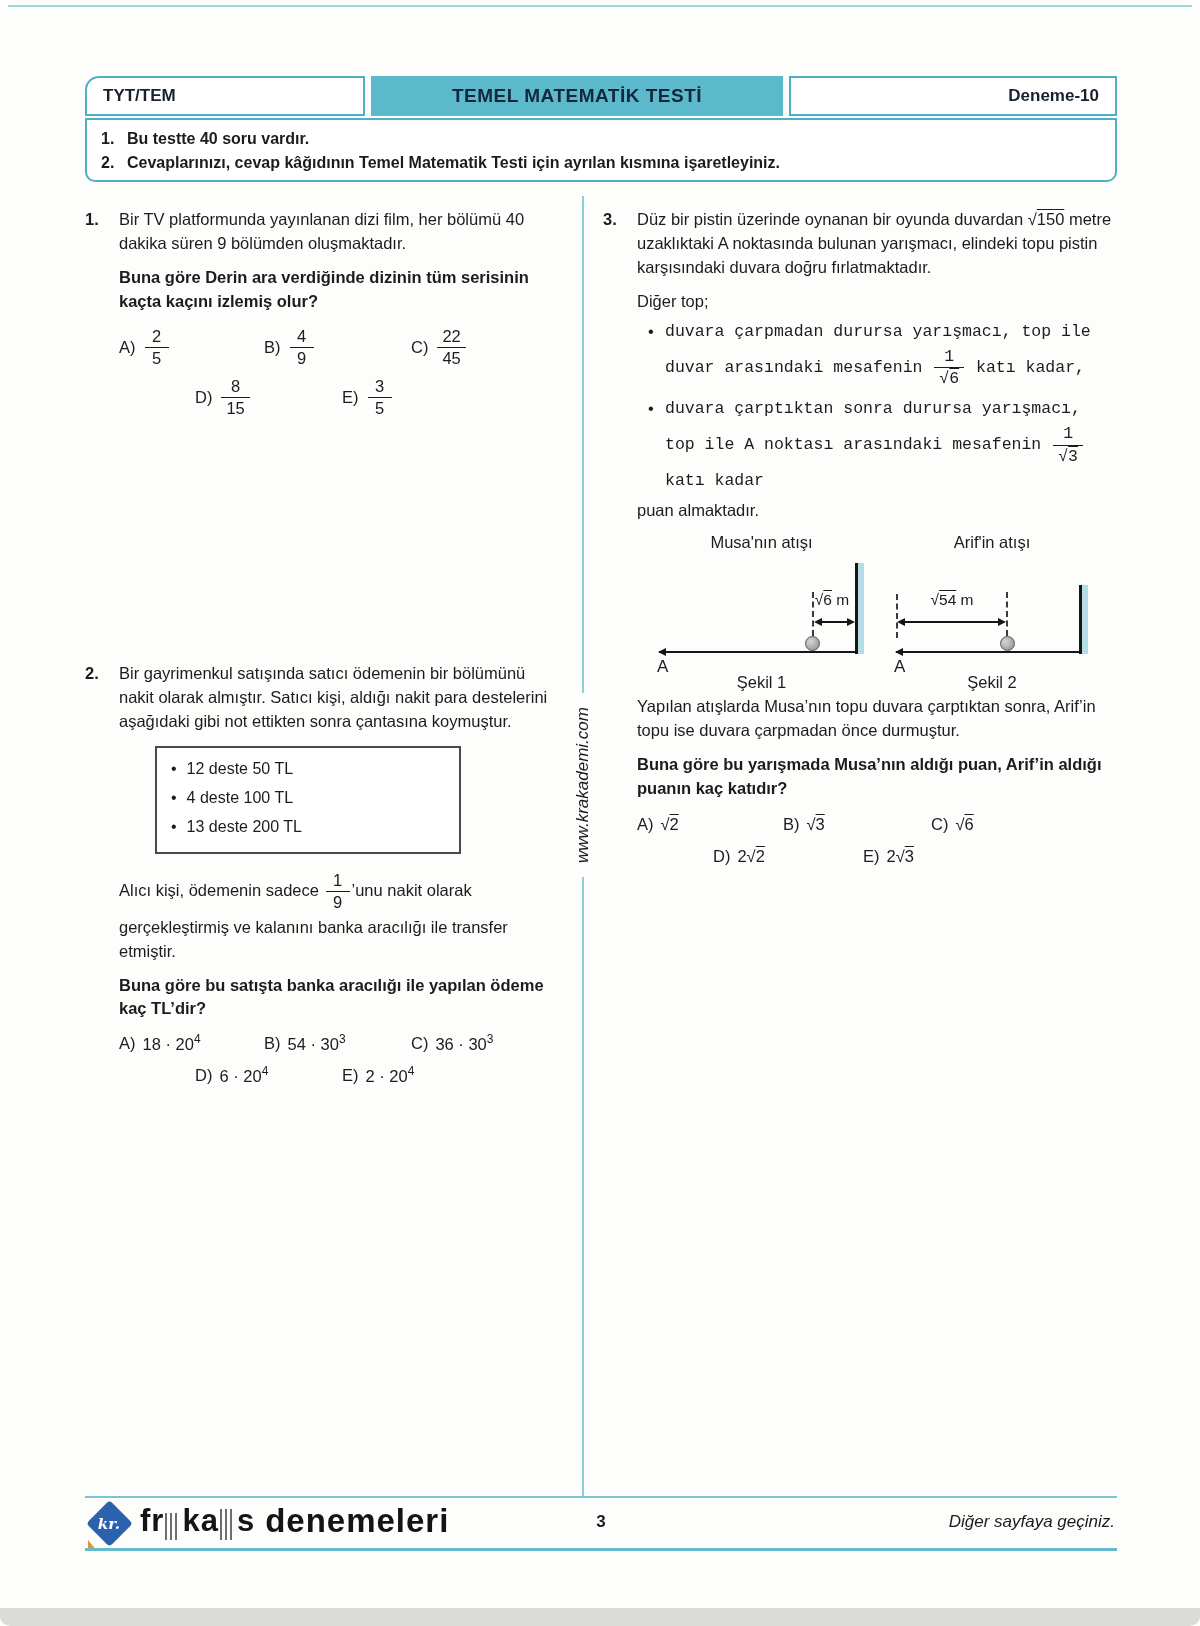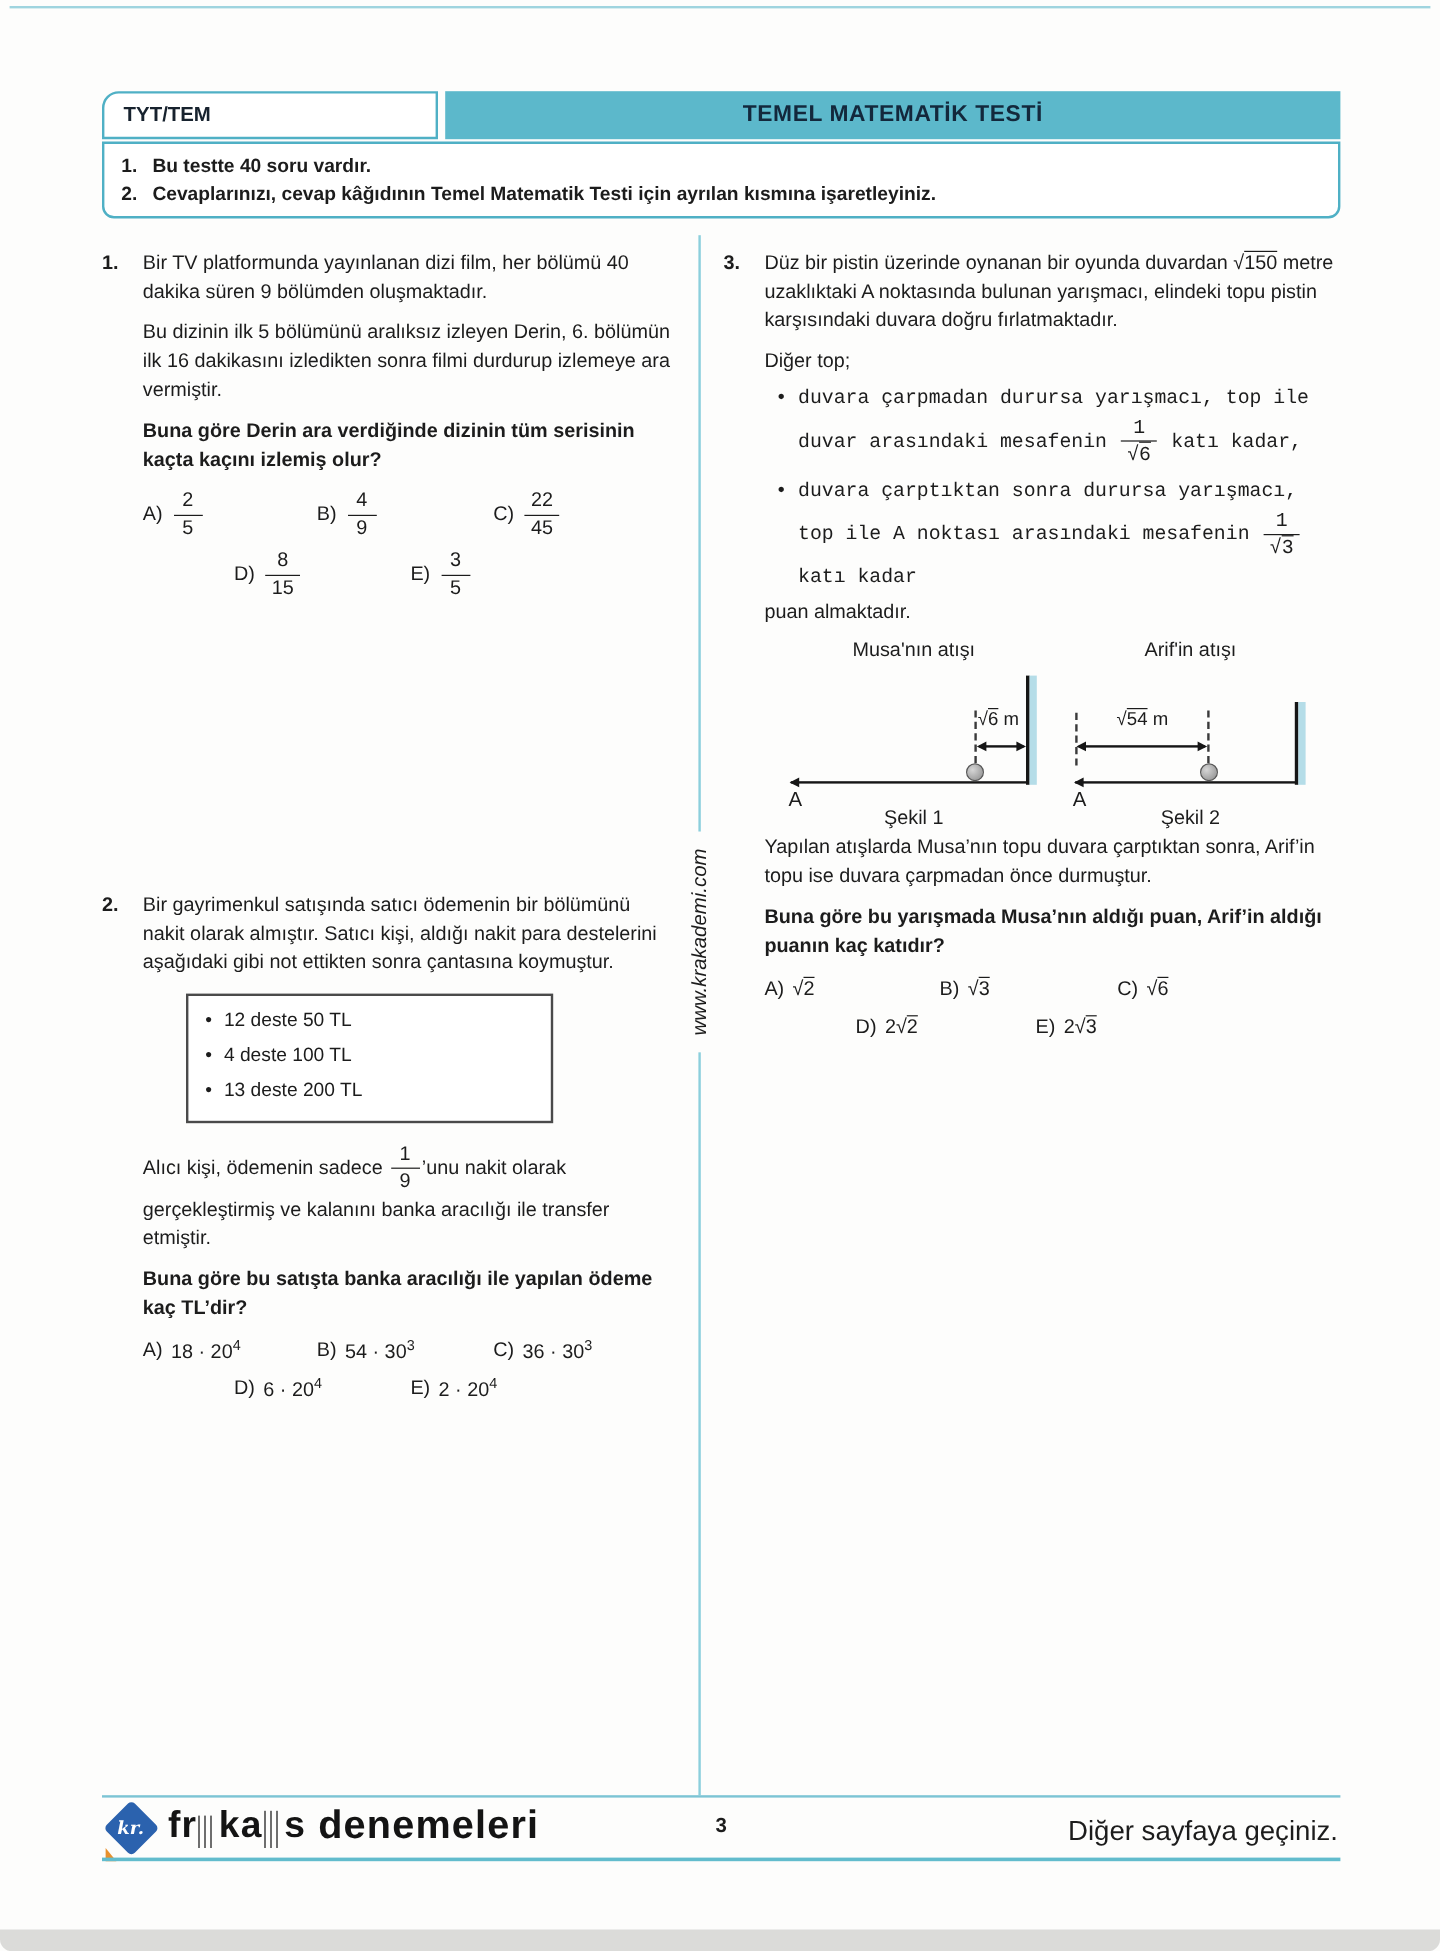--- a/index.html
+++ b/index.html
@@ -92,33 +92,36 @@
   .logo { position:absolute; left:0; top:2px; display:flex; align-items:center; }
   .diamond { width:33px; height:33px; background:#2b62ae; border-radius:4px; transform:rotate(45deg); margin:4px 14px 0 8px; display:flex; align-items:center; justify-content:center; position:relative; }
   .diamond span { transform:rotate(-45deg); color:#fff; font-family:"DejaVu Serif", serif; font-style:italic; font-weight:bold; font-size:15px; }
   .logo-accent { position:absolute; left:3px; top:38px; width:0; height:0; border-left:9px solid #e8912d; border-top:11px solid transparent; }
   .logo-text { display:flex; align-items:center; font-weight:bold; color:#141414; font-size:31px; letter-spacing:1px; }
   .wave { display:inline-block; width:15px; height:27px; margin:0 2px 0 1px; align-self:flex-end;
       background:repeating-linear-gradient(90deg, #6e6e6e 0 2px, transparent 2px 5px); }
   .wave.tall { height:31px; }
   .logo-suffix { font-weight:bold; font-size:33px; margin-left:10px; color:#141414; }
   .page-num { position:absolute; left:0; right:0; text-align:center; top:12px; font-size:17px; font-weight:bold; }
-  .next-page { position:absolute; right:2px; top:12px; font-size:23px; }
+  .next-page { position:absolute; right:2px; top:12px; font-style:italic; font-size:17px; }
 </style>
 </head>
 <body>
 
 <div class="top-rule"></div>
 
 <div class="header-row">
   <div class="hbox-left">
     <span>TYT/TEM</span>
   </div>
   <div class="hbox-center">
     <span>TEMEL MATEMATİK TESTİ</span>
+  </div>
+  <div class="hbox-right">
+    <span>Deneme-10</span>
   </div>
 </div>
 
 <div class="instructions">
   <div class="instr-line">
     <span class="instr-num">1.</span>
     <span>Bu testte 40 soru vardır.</span>
   </div>
   <div class="instr-line">
     <span class="instr-num">2.</span>
@@ -128,21 +131,20 @@
 
 <div class="divider"></div>
 <div class="watermark">www.krakademi.com</div>
 
 <div class="col-left">
 
   <div class="question">
     <div class="qnum">1.</div>
     <div class="qbody">
       <p>Bir TV platformunda yayınlanan dizi film, her bölümü 40 dakika süren 9 bölümden oluşmaktadır.</p>
-      <p>Bu dizinin ilk 5 bölümünü aralıksız izleyen Derin, 6. bölümün ilk 16 dakikasını izledikten sonra filmi durdurup izlemeye ara vermiştir.</p>
       <p class="prompt">Buna göre Derin ara verdiğinde dizinin tüm serisinin kaçta kaçını izlemiş olur?</p>
 
       <div class="opt-row row-frac" style="margin-top:8px;">
         <div class="opt" style="left:0;">
           <span>A)</span>
           <span class="frac">
               <span class="fnum">2</span>
               <span class="fden">5</span>
             </span>
         </div>

